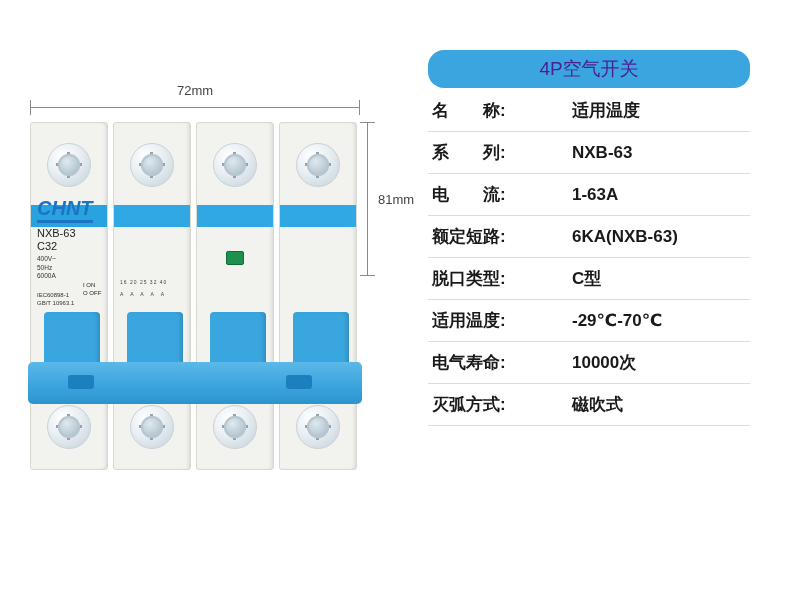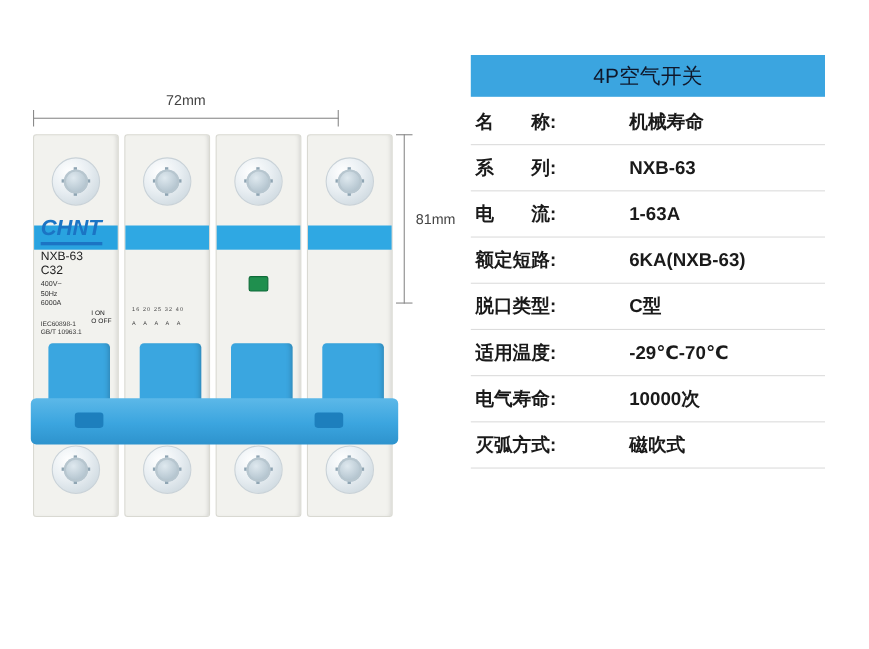--- a/index.html
+++ b/index.html
@@ -7,21 +7,21 @@
     width:790px;height:590px;background:#ffffff;
     font-family:"Liberation Sans","DejaVu Sans",sans-serif;
     position:relative;overflow:hidden;
   }
   .stage{position:absolute;inset:0;}
 
   
   .product-area{position:absolute;left:0;top:0;width:430px;height:590px;}
 
   
-  .dim-top{position:absolute;left:30px;top:100px;width:278px;height:14px;}
+  .dim-top{position:absolute;left:30px;top:100px;width:330px;height:14px;}
   .dim-top .line{position:absolute;left:0;top:7px;width:100%;height:1px;background:#8a8a8a;}
   .dim-top .cap-l{position:absolute;left:0;top:0;width:1px;height:15px;background:#8a8a8a;}
   .dim-top .cap-r{position:absolute;right:0;top:0;width:1px;height:15px;background:#8a8a8a;}
   .dim-top .txt{position:absolute;left:50%;top:-17px;transform:translateX(-50%);
     background:#fff;padding:0 6px;font-size:13px;color:#444;}
 
   
   .dim-right{position:absolute;left:360px;top:122px;width:14px;height:154px;}
   .dim-right .line{position:absolute;left:7px;top:0;width:1px;height:100%;background:#8a8a8a;}
   .dim-right .cap-t{position:absolute;left:0;top:0;width:15px;height:1px;background:#8a8a8a;}
@@ -87,22 +87,22 @@
   .lever.l1{left:16px;} .lever.l2{left:99px;} .lever.l3{left:182px;} .lever.l4{left:265px;}
 
   .tiebar{position:absolute;left:-2px;top:240px;width:334px;height:42px;
     background:linear-gradient(180deg,#5cb8e8 0%,#3ba5df 55%,#2e93cd 100%);
     border-radius:5px;}
   .tiebar .notch{position:absolute;top:13px;width:26px;height:14px;background:#1d7fbd;border-radius:3px;}
   .tiebar .notch.n1{left:40px;} .tiebar .notch.n2{left:258px;}
 
   
   .panel{position:absolute;left:428px;top:50px;width:322px;}
-  .panel-title{height:38px;background:#3ba5e0;color:#0f172a;font-size:19px;
-    display:flex;align-items:center;justify-content:center;}
+  .panel-title{height:38px;background:#3ba5e0;color:#4c1d95;font-size:19px;
+    display:flex;align-items:center;justify-content:center;border-radius:16px;}
   .spec-table{width:100%;border-collapse:collapse;margin-top:2px;}
   .spec-table tr{border-bottom:1px solid #dcdcdc;}
   .spec-table td{padding:9px 2px 9px 4px;font-size:17px;color:#1a1a1a;vertical-align:middle;font-weight:bold;}
   .spec-table td.k{width:126px;white-space:nowrap;}
   .spec-table td.v{padding-left:12px;}
 </style>
 </head>
 <body>
 
 <div class="stage">
@@ -223,21 +223,21 @@
     </div>
 
   </div>
 
   <div class="panel">
     <div class="panel-title">4P空气开关</div>
     <table class="spec-table">
       <tbody>
           <tr>
             <td class="k">名　　称:</td>
-            <td class="v">机械寿命</td>
+            <td class="v">适用温度</td>
           </tr>
           <tr>
             <td class="k">系　　列:</td>
             <td class="v">NXB-63</td>
           </tr>
           <tr>
             <td class="k">电　　流:</td>
             <td class="v">1-63A</td>
           </tr>
           <tr>

